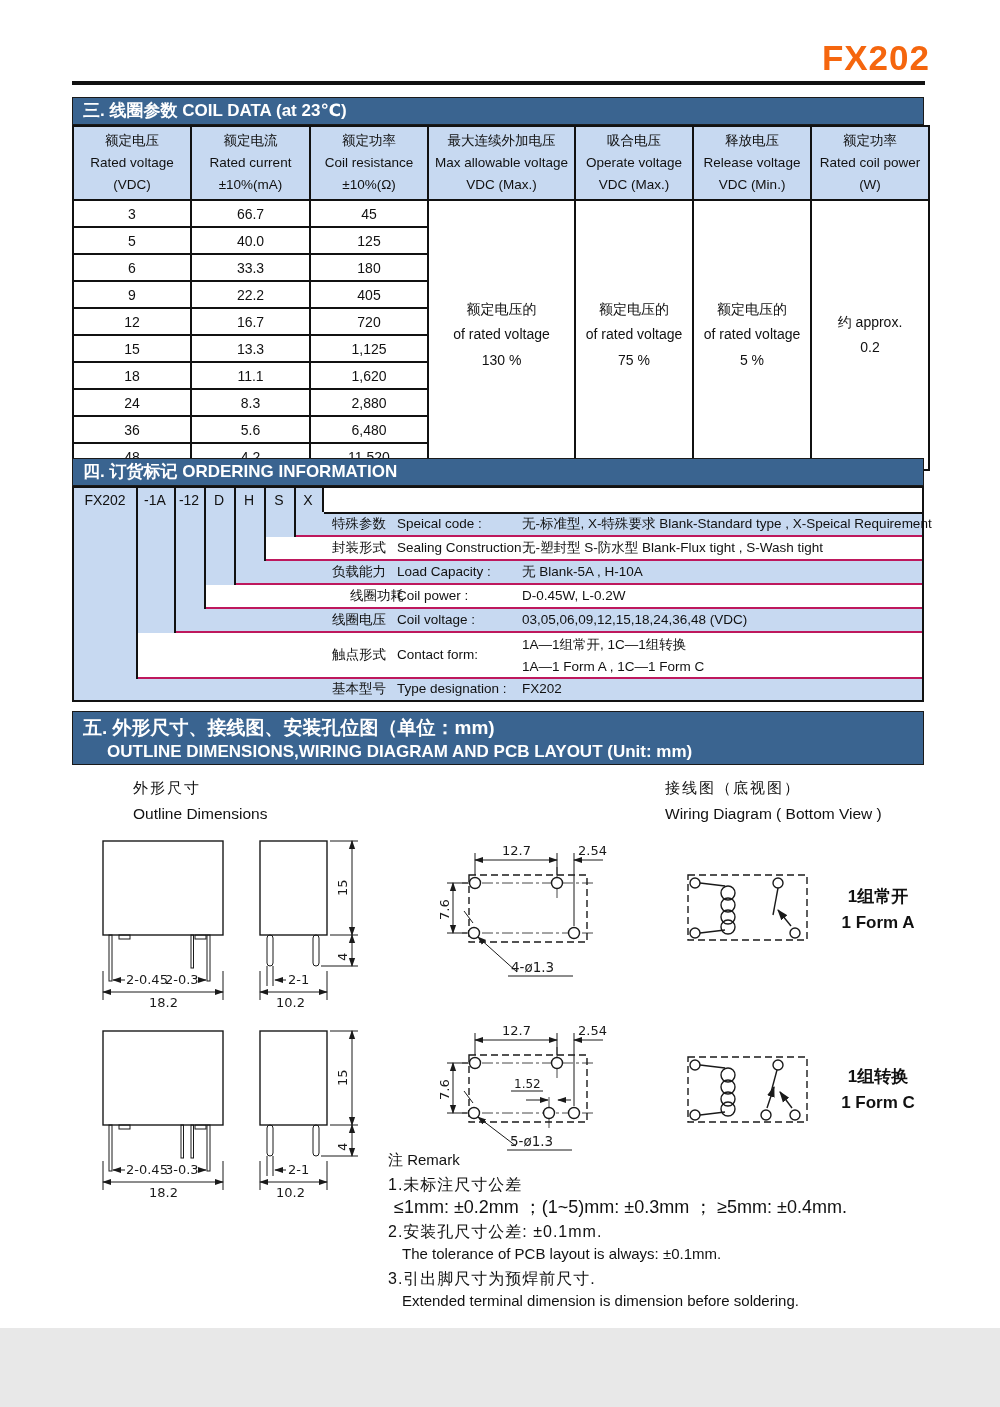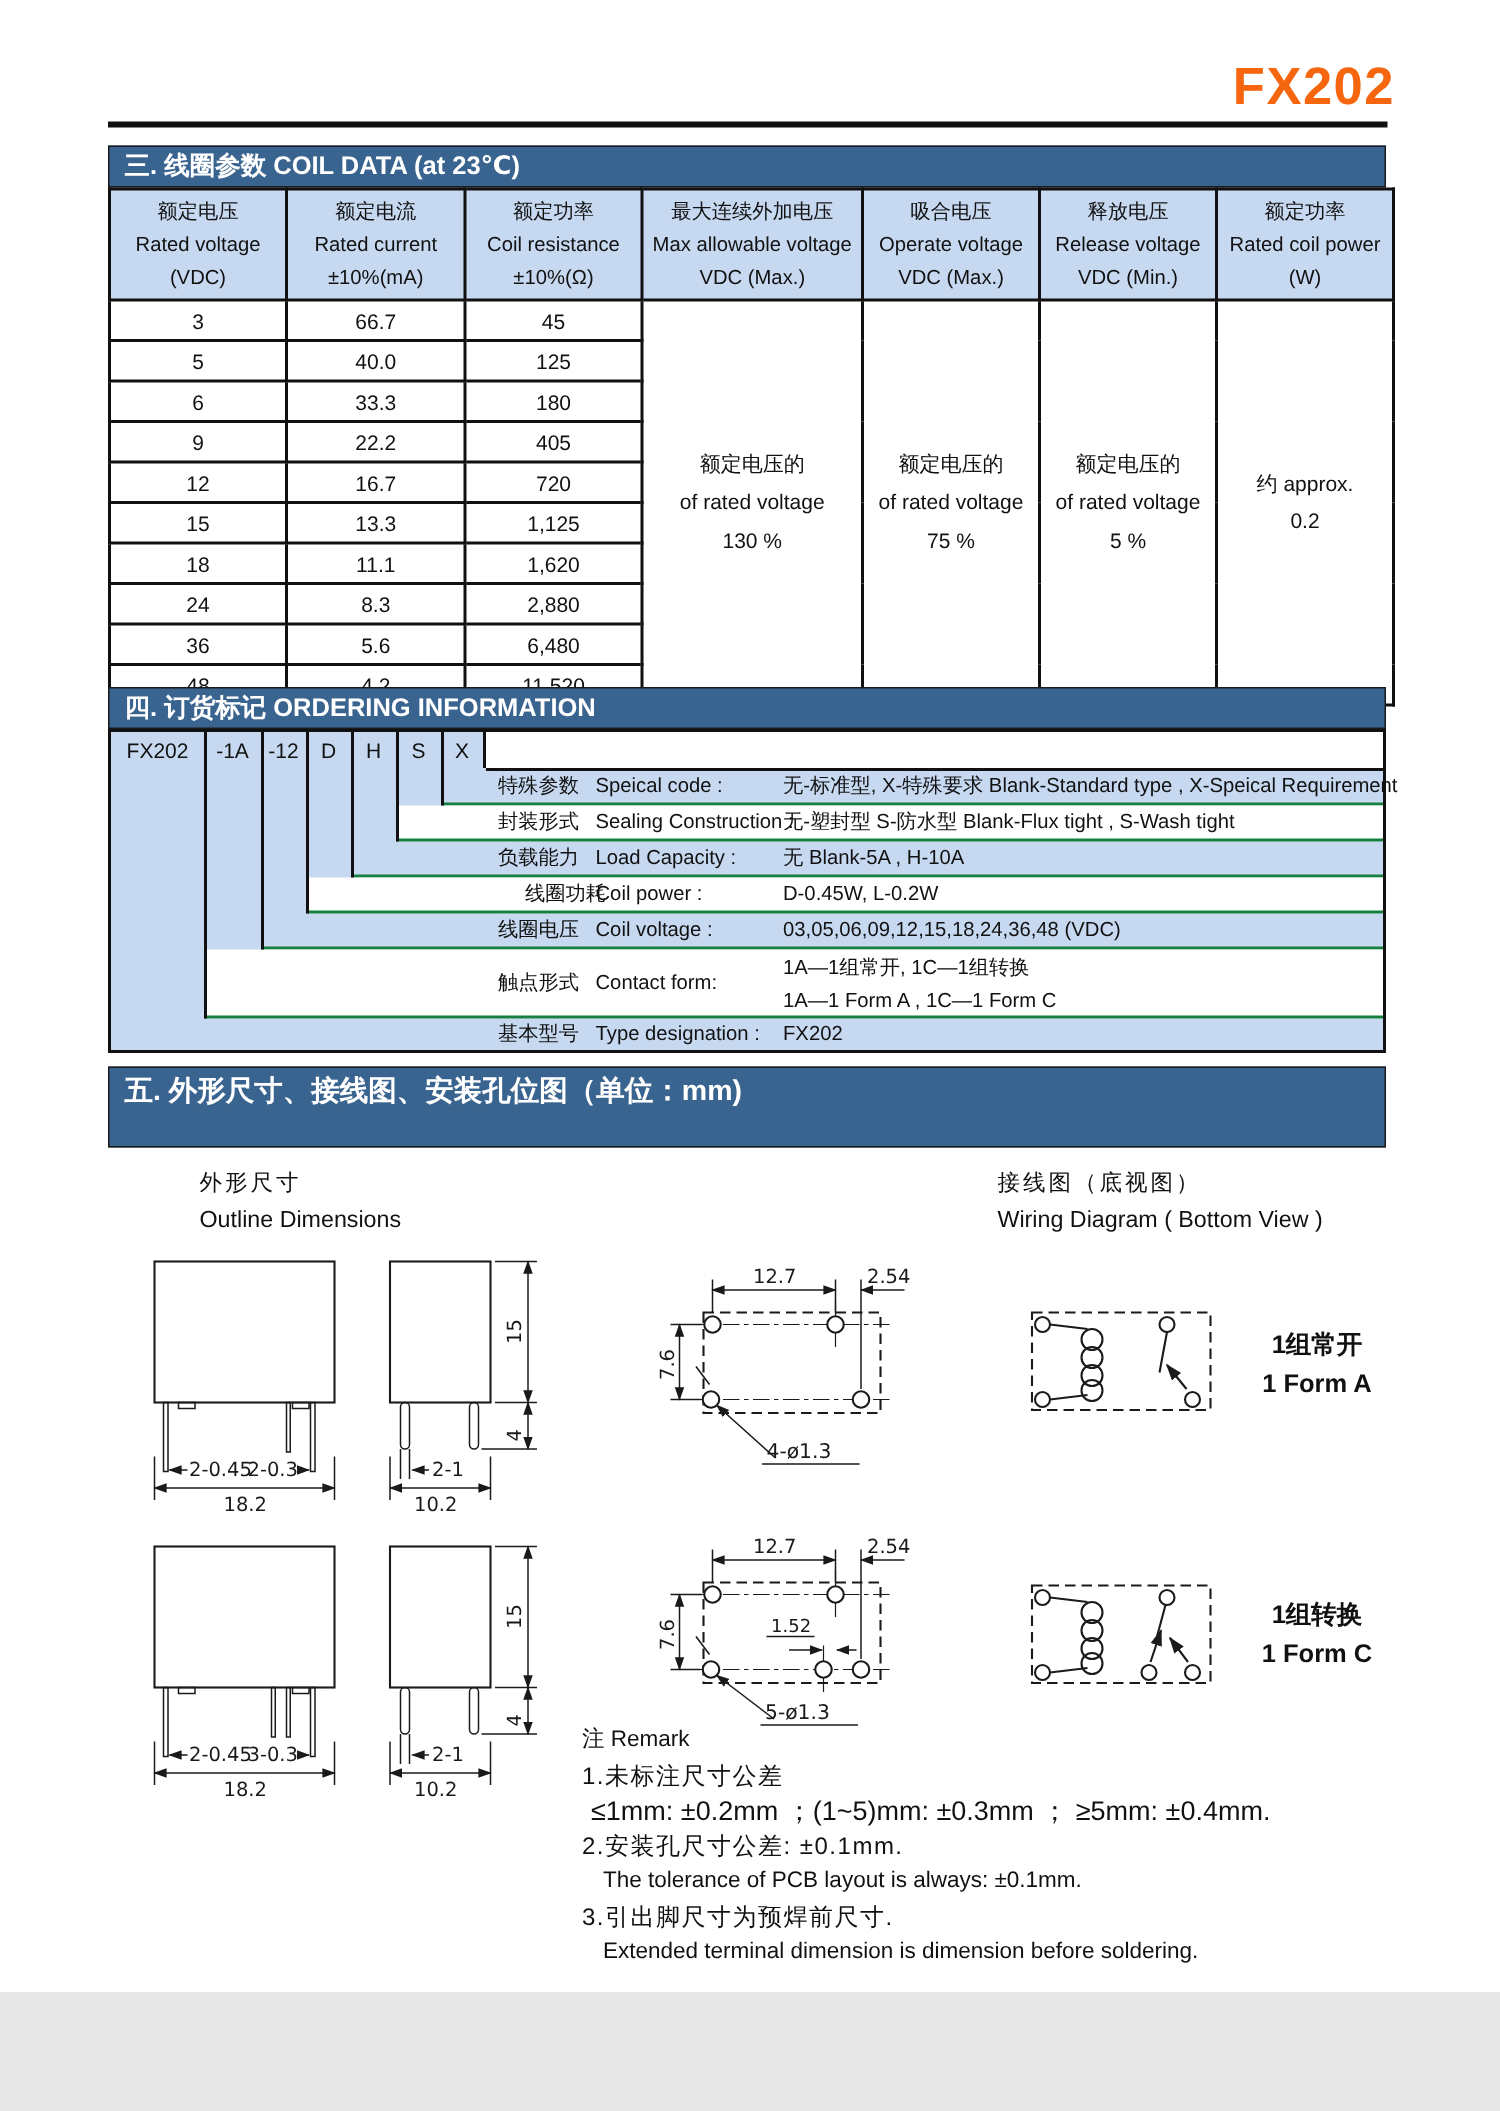--- a/index.html
+++ b/index.html
@@ -23,21 +23,21 @@
   table.coil tr.cr td { height:25px; }
   table.coil td.mg { background:#fff; font-size:14px; line-height:1.8; }
 
   
   #ordering { left:72px; top:486px; width:852px; height:216px; background:#C7D9F1;
               border:2px solid #111; box-sizing:border-box; }
   #ordering .obox { position:absolute; top:0; height:24px; line-height:24px; text-align:center; font-size:14px; }
   #ordering .vline { position:absolute; top:0; width:2px; background:#111; }
   #ordering .strip { position:absolute; left:250px; right:0; top:0; height:24px;
                      background:#fff; border-bottom:2px solid #111; }
-  #ordering .orow { position:absolute; right:0; border-bottom:2px solid #15803d; box-sizing:border-box; }
+  #ordering .orow { position:absolute; right:0; border-bottom:2px solid #be185d; box-sizing:border-box; }
   #ordering .orow.last { border-bottom:none; }
   #ordering .orow.white { background:#fff; }
   #ordering .olab { position:absolute; font-size:13.5px; white-space:nowrap; }
 
   
   .ct { text-align:left; top:779px; font-size:15px; }
   .ct .ct-zh { margin-bottom:7px; letter-spacing:2px; }
   .ct .ct-en { font-size:15.5px; }
 
   
@@ -246,20 +246,21 @@
     <div class="vline" style="left:100px;height:145px"></div>
     <div class="vline" style="left:130px;height:121px"></div>
     <div class="vline" style="left:160px;height:97px"></div>
     <div class="vline" style="left:190px;height:73px"></div>
     <div class="vline" style="left:220px;height:49px"></div>
     <div class="vline" style="left:248px;height:24px"></div>
   </div>
 
   <div class="abs secbar" style="top:711px;height:54px;padding-top:3px">
     <div class="secbar-line" style="font-size:19px;line-height:25px">五. 外形尺寸、接线图、安装孔位图（单位：mm)</div>
+    <div class="secbar-line" style="font-size:17px;line-height:23px;padding-left:34px">OUTLINE DIMENSIONS,WIRING DIAGRAM AND PCB LAYOUT (Unit: mm)</div>
   </div>
 
   <div class="abs ct" style="left:133px;width:260px">
     <div class="ct-zh">外形尺寸</div>
       <div class="ct-en">Outline Dimensions</div>
   </div>
   <div class="abs ct" style="left:665px;width:280px">
     <div class="ct-zh">接线图（底视图）</div>
       <div class="ct-en">Wiring Diagram  ( Bottom View )</div>
   </div>

